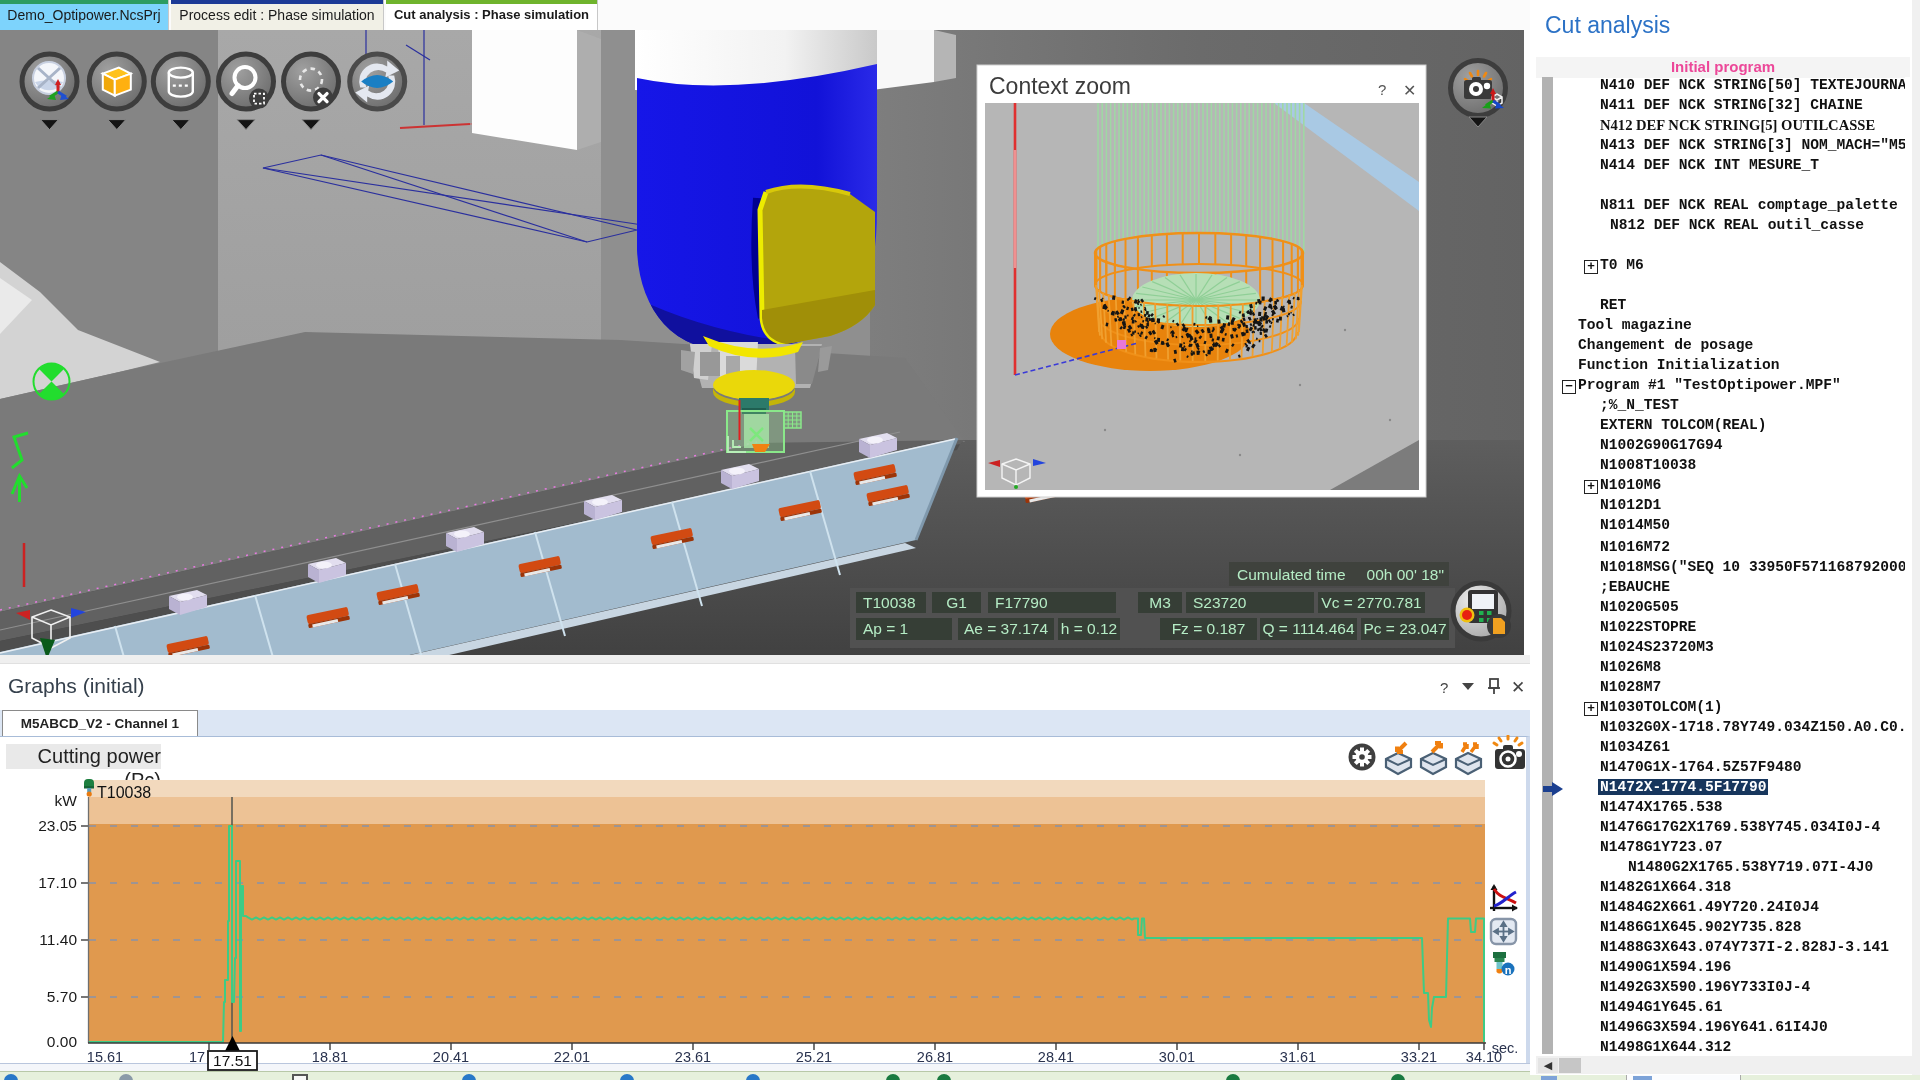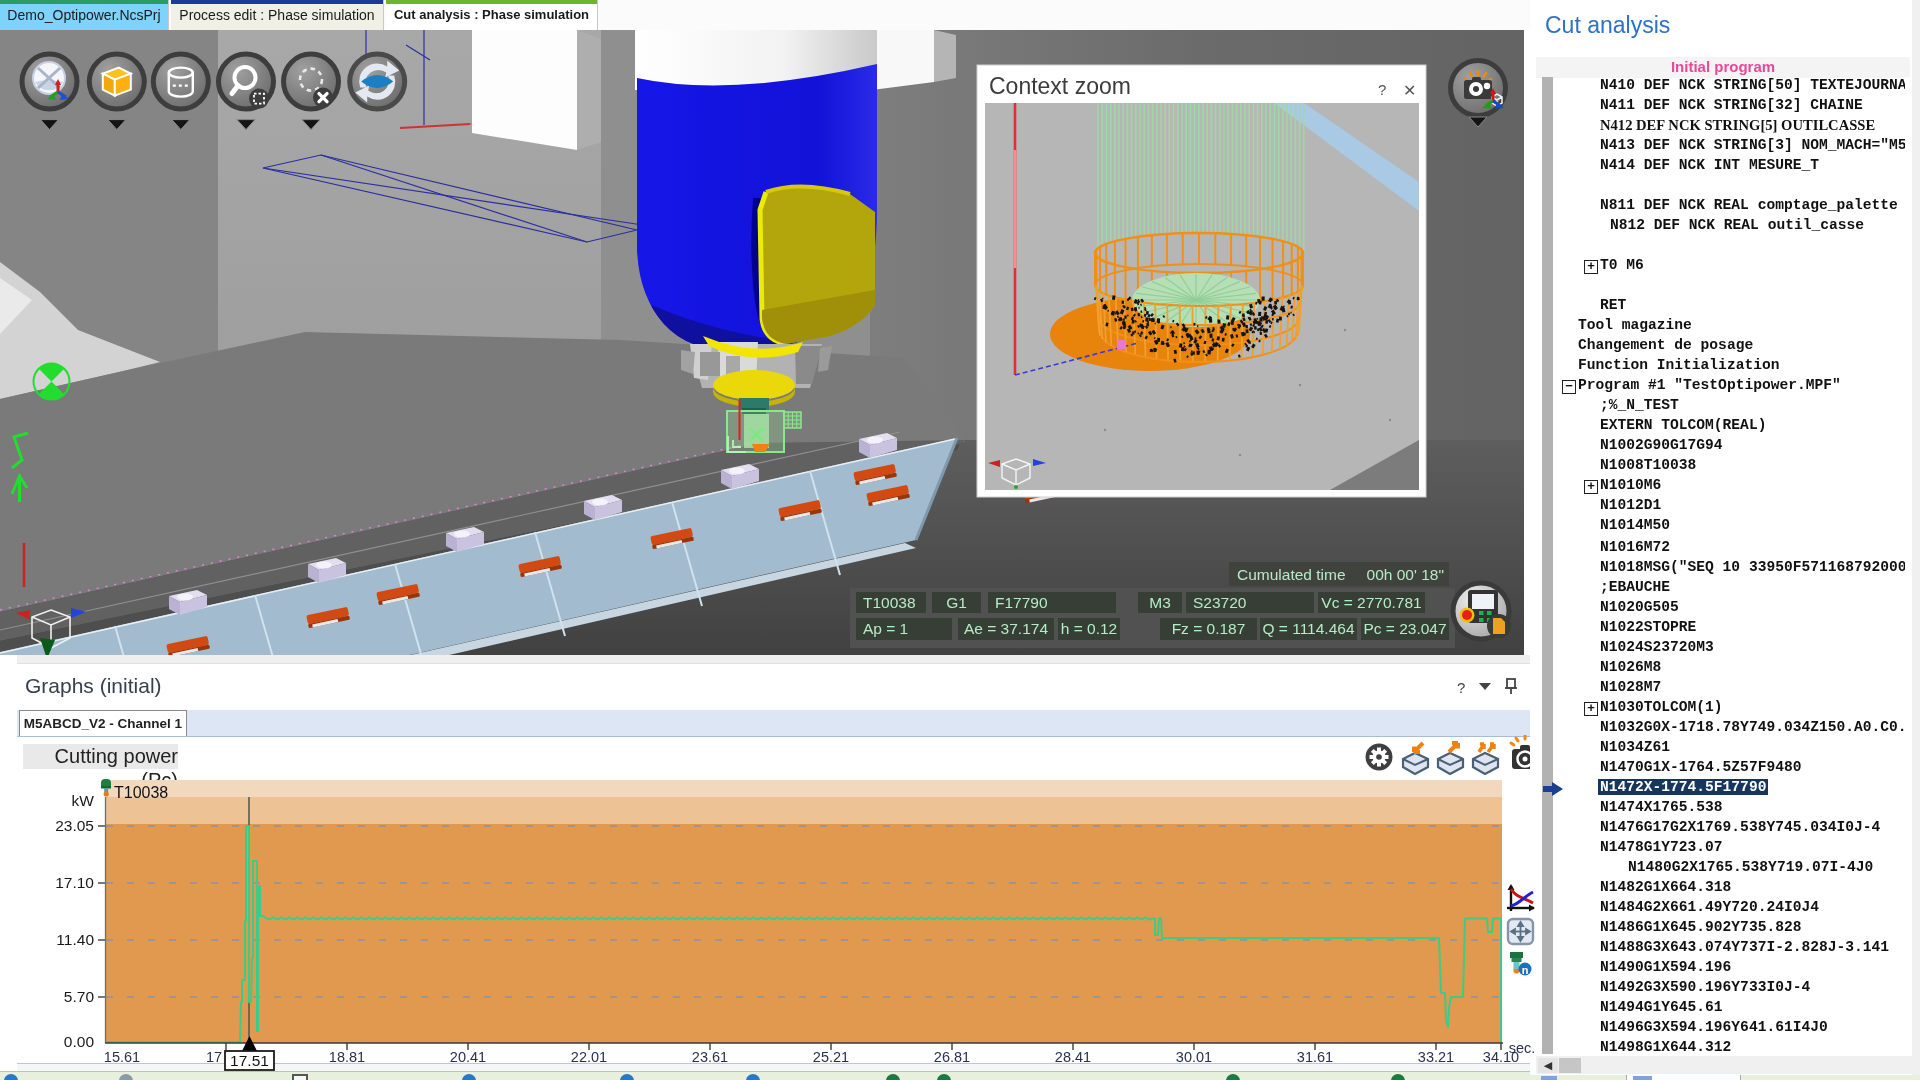--- a/index.html
+++ b/index.html
@@ -3,21 +3,21 @@
 <meta charset="utf-8">
 <style>
 html,body{margin:0;padding:0;}
 body{width:1920px;height:1080px;overflow:hidden;font-family:"Liberation Sans",sans-serif;background:#fff;}
 #root{position:relative;width:1920px;height:1080px;overflow:hidden;}
 .abs{position:absolute;}
 #tabbar{position:absolute;left:0;top:0;width:1530px;height:30px;background:#fbfbfb;}
 .tab{position:absolute;top:0;height:30px;box-sizing:border-box;font-size:14px;color:#1a1a1a;}
 .tab .bar{position:absolute;left:0;top:0;width:100%;height:4px;}
 .tab .lbl{position:absolute;left:0;right:0;top:7px;text-align:center;white-space:nowrap;}
-#graphs{position:absolute;left:17px;top:655px;width:1530px;height:416px;background:#fff;}
+#graphs{position:absolute;left:0;top:655px;width:1530px;height:416px;background:#fff;}
 #rpanel{position:absolute;left:1530px;top:0;width:390px;height:1080px;background:#fff;}
 .ncline{position:absolute;left:0;white-space:pre;font-family:"Liberation Mono",monospace;font-weight:bold;font-size:14.6px;color:#111;}
 </style>
 </head>
 <body>
 <div id="root">
 <div id="tabbar">
   <div class="tab" style="left:0;width:169px;background:#7dd3fc;border-right:1px solid #c8c8c8;">
     <div class="bar" style="background:#2d9c62;"></div>
     <div class="lbl">Demo_Optipower.NcsPrj</div>
@@ -845,21 +845,21 @@
   <div class="abs" style="left:1462px;top:28px;width:0;height:0;border:6px solid transparent;border-top:7px solid #444;"></div>
   <svg class="abs" style="left:1486px;top:22px;" width="16" height="18" viewBox="0 0 16 18">
         <g stroke="#444" stroke-width="1.8" fill="none">
           <rect x="4" y="2" width="8" height="9"></rect>
           <line x1="2" y1="11" x2="14" y2="11"></line>
           <line x1="8" y1="11" x2="8" y2="17"></line>
         </g>
       </svg>
   <div class="abs" style="left:1511px;top:22px;font-size:17px;color:#444;">✕</div>
   <div class="abs" style="left:0;top:55px;width:1530px;height:27px;background:#dce6f4;"></div>
-  <div class="abs" style="left:2px;top:55px;width:168px;height:26px;background:#fff;border:1px solid #8a8a8a;border-bottom:none;box-sizing:border-box;font-size:13.5px;font-weight:bold;color:#222;text-align:center;line-height:25px;">M5ABCD_V2 - Channel 1</div>
+  <div class="abs" style="left:2px;top:55px;width:196px;height:26px;background:#fff;border:1px solid #8a8a8a;border-bottom:none;box-sizing:border-box;font-size:13.5px;font-weight:bold;color:#222;text-align:center;line-height:25px;">M5ABCD_V2 - Channel 1</div>
   <div class="abs" style="left:0;top:81px;width:1526px;height:330px;background:#fff;border-top:1px solid #a8bcd8;border-right:4px solid #cdd9ec;"></div>
   <div class="abs" style="left:6px;top:89px;width:155px;height:25px;background:#e9e9e9;font-size:20px;color:#222;text-align:right;line-height:24px;">Cutting power (Pc)</div>
 <svg class="abs" style="left:1340px;top:80px;" width="190" height="45" viewBox="0 0 190 45">
 <circle cx="22" cy="22" r="13.5" fill="#3f3f3f"></circle>
 <circle cx="22" cy="22" r="6.5" fill="#fff"></circle>
         <line x1="27.0" y1="22.0" x2="31.5" y2="22.0" stroke="#fff" stroke-width="4"></line>
         <line x1="25.5" y1="25.5" x2="28.7" y2="28.7" stroke="#fff" stroke-width="4"></line>
         <line x1="22.0" y1="27.0" x2="22.0" y2="31.5" stroke="#fff" stroke-width="4"></line>
         <line x1="18.5" y1="25.5" x2="15.3" y2="28.7" stroke="#fff" stroke-width="4"></line>
         <line x1="17.0" y1="22.0" x2="12.5" y2="22.0" stroke="#fff" stroke-width="4"></line>

